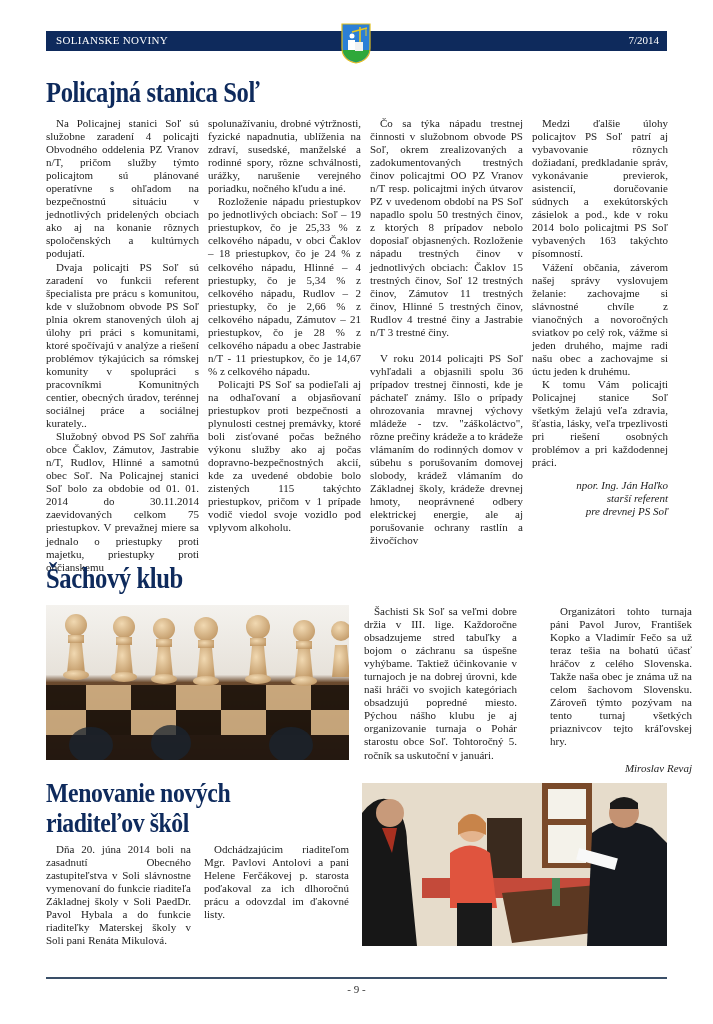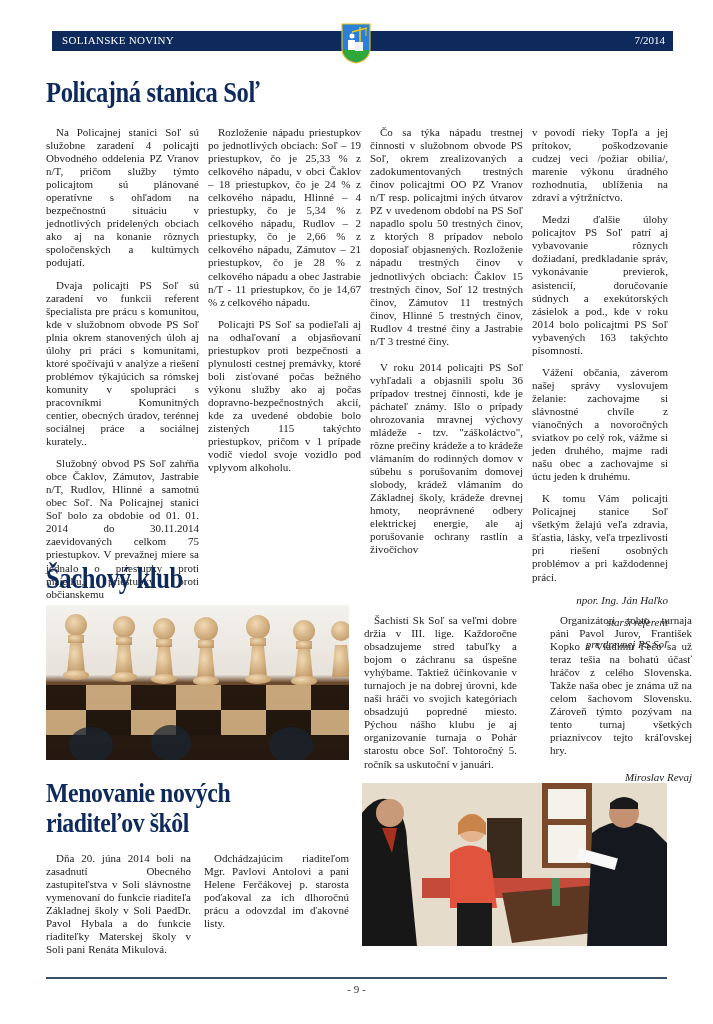--- a/index.html
+++ b/index.html
@@ -1,30 +1,30 @@
 <!DOCTYPE html>
 <html><head>
 <meta charset="utf-8">
 <style>
   * { box-sizing: border-box; margin: 0; padding: 0; }
   html, body { width: 713px; height: 1024px; background: #ffffff; overflow: hidden; }
   body { position: relative; font-family: "Liberation Serif", "DejaVu Serif", serif; color: #1c1c1c; }
 
-  .header-bar { position: absolute; left: 52px; top: 31px; width: 621px; height: 20px; background: #0e2a5c; }
+  .header-bar { position: absolute; left: 46px; top: 31px; width: 621px; height: 20px; background: #0e2a5c; }
   .header-left { position: absolute; left: 10px; top: 3px; font-size: 11px; color: #ffffff; letter-spacing: 0.3px; }
   .header-right { position: absolute; right: 8px; top: 3px; font-size: 11px; color: #ffffff; }
   .crest { position: absolute; left: 340px; top: 22px; width: 32px; height: 42px; }
 
   h1, h2 { font-family: "Liberation Serif", "DejaVu Serif", serif; font-weight: bold; color: #0e2a5c; letter-spacing: -0.5px; }
   .title-police { position: absolute; left: 46px; top: 76px; font-size: 29px; transform: scaleX(0.85); transform-origin: left; white-space: nowrap; }
   .title-chess { position: absolute; left: 46px; top: 562px; font-size: 29px; transform: scaleX(0.85); transform-origin: left; white-space: nowrap; }
   .title-schools { position: absolute; left: 46px; top: 778px; font-size: 28px; line-height: 30px; transform: scaleX(0.85); transform-origin: left; white-space: nowrap; }
 
   .col { position: absolute; font-size: 11px; line-height: 13.05px; text-align: justify; hyphens: manual; color: #222; }
-  .col p { text-indent: 10px; margin-top: 9px; }
+  .col p { text-indent: 10px; }
   .col p.noindent { text-indent: 0; }
   .col p.gap { margin-top: 13px; }
 
   .c1 { left: 46px; top: 117px; width: 153px; }
   .c2 { left: 208px; top: 117px; width: 153px; }
   .c3 { left: 370px; top: 117px; width: 153px; }
   .c4 { left: 532px; top: 117px; width: 136px; }
 
   .sig { text-align: right; font-style: italic; text-indent: 0 !important; }
 
@@ -58,29 +58,29 @@
 </svg>
 
 <h1 class="title-police">Policajná stanica Soľ</h1>
 
 <div class="col c1">
   <p>Na Policajnej stanici Soľ sú služobne zaradení 4 policajti Obvodného oddelenia PZ Vranov n/T, pričom služby týmto policajtom sú plánované operatívne s ohľadom na bezpečnostnú situáciu v jednotlivých pridelených obciach ako aj na konanie rôznych spoločenských a kultúrnych podujatí.</p>
   <p>Dvaja policajti PS Soľ sú zaradení vo funkcii referent špecialista pre prácu s komunitou, kde v služobnom obvode PS Soľ plnia okrem stanovených úloh aj úlohy pri práci s komunitami, ktoré spočívajú v analýze a riešení problémov týkajúcich sa rómskej komunity v spolupráci s pracovníkmi Komunitných centier, obecných úradov, terénnej sociálnej práce a sociálnej kurately..</p>
   <p id="p2a">Služobný obvod PS Soľ zahŕňa obce Čaklov, Zámutov, Jastrabie n/T, Rudlov, Hlinné a samotnú obec Soľ. Na Policajnej stanici Soľ bolo za obdobie od 01. 01. 2014 do 30.11.2014 zaevidovaných celkom 75 priestupkov. V prevažnej miere sa jednalo o priestupky proti majetku, priestupky proti občianskemu</p>
 </div>
 <div class="col c2">
+  <p class="noindent" id="p2b">spolunažívaniu, drobné výtržnosti, fyzické napadnutia, ublíženia na zdraví, susedské, manželské a rodinné spory, rôzne schválnosti, urážky, narušenie verejného poriadku, nočného kľudu a iné.</p>
   <p>Rozloženie nápadu priestupkov po jednotlivých obciach: Soľ – 19 priestupkov, čo je 25,33 % z celkového nápadu, v obci Čaklov – 18 priestupkov, čo je 24 % z celkového nápadu, Hlinné – 4 priestupky, čo je 5,34 % z celkového nápadu, Rudlov – 2 priestupky, čo je 2,66 % z celkového nápadu, Zámutov – 21 priestupkov, čo je 28 % z celkového nápadu a obec Jastrabie n/T - 11 priestupkov, čo je 14,67 % z celkového nápadu.</p>
   <p>Policajti PS Soľ sa podieľali aj na odhaľovaní a objasňovaní priestupkov proti bezpečnosti a plynulosti cestnej premávky, ktoré boli zisťované počas bežného výkonu služby ako aj počas dopravno-bezpečnostných akcií, kde za uvedené obdobie bolo zistených 115 takýchto priestupkov, pričom v 1 prípade vodič viedol svoje vozidlo pod vplyvom alkoholu.</p>
 </div>
 <div class="col c3">
   <p>Čo sa týka nápadu trestnej činnosti v služobnom obvode PS Soľ, okrem zrealizovaných a zadokumentovaných trestných činov policajtmi OO PZ Vranov n/T resp. policajtmi iných útvarov PZ v uvedenom období na PS Soľ napadlo spolu 50 trestných činov, z ktorých 8 prípadov nebolo doposiaľ objasnených. Rozloženie nápadu trestných činov v jednotlivých obciach: Čaklov 15 trestných činov, Soľ 12 trestných činov, Zámutov 11 trestných činov, Hlinné 5 trestných činov, Rudlov 4 trestné činy a Jastrabie n/T 3 trestné činy.</p>
   <p class="gap" id="p6a">V roku 2014 policajti PS Soľ vyhľadali a objasnili spolu 36 prípadov trestnej činnosti, kde je páchateľ známy. Išlo o prípady ohrozovania mravnej výchovy mládeže - tzv. "záškoláctvo", rôzne prečiny krádeže a to krádeže vlámaním do rodinných domov v súbehu s porušovaním domovej slobody, krádež vlámaním do Základnej školy, krádeže drevnej hmoty, neoprávnené odbery elektrickej energie, ale aj porušovanie ochrany rastlín a živočíchov</p>
 </div>
 <div class="col c4">
-  <p class="noindent" id="p6b">v povodí rieky Topľa a jej prítokov, poškodzovanie cudzej veci /požiar obilia/, marenie výkonu úradného rozhodnutia, ublíženia na zdraví a výtržníctvo.</p>
   <p>Medzi ďalšie úlohy policajtov PS Soľ patrí aj vybavovanie rôznych dožiadaní, predkladanie správ, vykonávanie previerok, asistencií, doručovanie súdnych a exekútorských zásielok a pod., kde v roku 2014 bolo policajtmi PS Soľ vybavených 163 takýchto písomností.</p>
   <p>Vážení občania, záverom našej správy vyslovujem želanie: zachovajme si slávnostné chvíle z vianočných a novoročných sviatkov po celý rok, vážme si jeden druhého, majme radi našu obec a zachovajme si úctu jeden k druhému.</p>
   <p>K tomu Vám policajti Policajnej stanice Soľ všetkým želajú veľa zdravia, šťastia, lásky, veľa trpezlivosti pri riešení osobných problémov a pri každodennej práci.</p>
   <p class="sig" style="margin-top:10px">npor. Ing. Ján Haľko</p>
   <p class="sig">starší referent</p>
   <p class="sig">pre drevnej PS Soľ</p>
 </div>
 
 <h2 class="title-chess">Šachový klub</h2>
 

